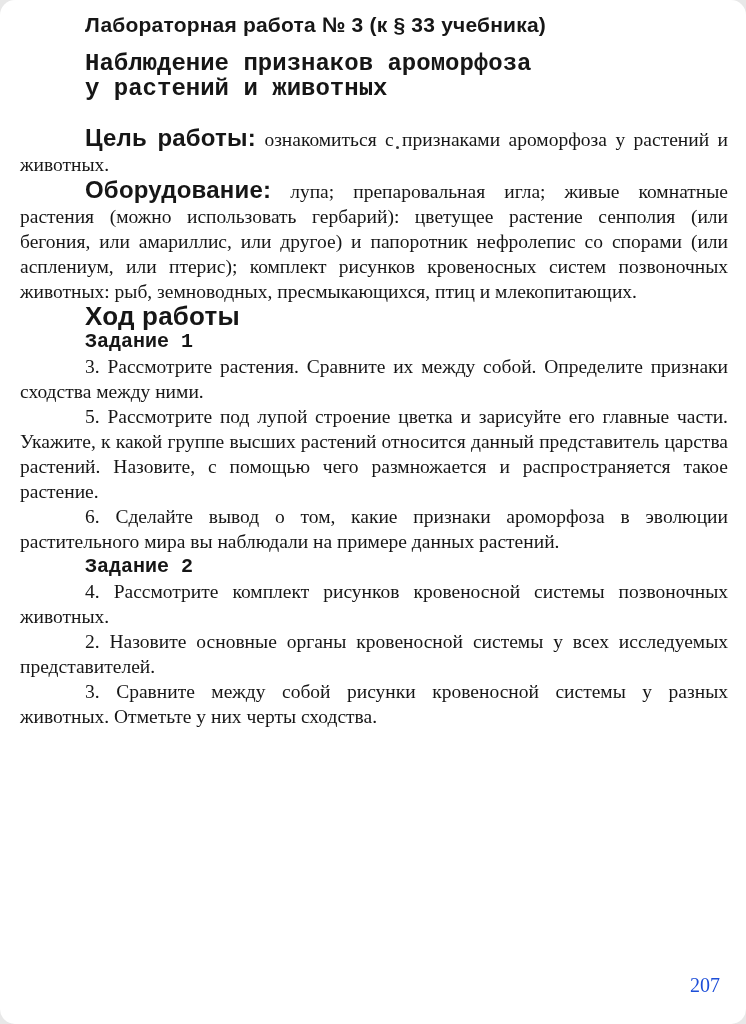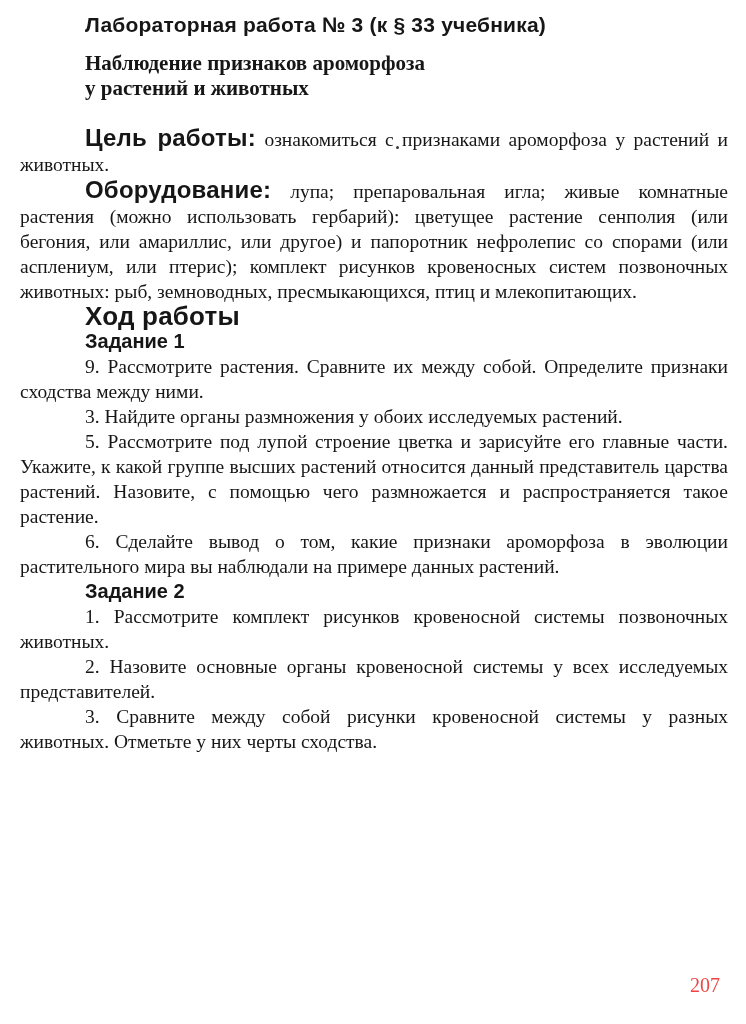--- a/index.html
+++ b/index.html
@@ -11,33 +11,34 @@
     position: relative;
     width: 746px;
     height: 1024px;
     margin: 0 auto;
     background: #ffffff;
     color: #161616;
     font-family: "Liberation Serif", serif;
     overflow: hidden;
     box-sizing: border-box;
     padding: 10px 18px 0 20px;
+    border-radius: 15px;
   }
   .title {
     font-family: "Liberation Sans", sans-serif;
     font-weight: bold;
     font-size: 21px;
     line-height: 26px;
     margin: 2px 0 0 65px;
     letter-spacing: 0.2px;
   }
   .subtitle {
-    font-family: Liberation Serif, serif;
+    font-family: Liberation Mono, monospace;
     font-weight: bold;
-    font-size: 21px;
+    font-size: 24px;
     line-height: 25px;
     margin: 13px 0 0 65px;
   }
   .para {
     font-size: 19.5px;
     line-height: 25px;
     text-align: justify;
     text-indent: 65px;
     margin: 0;
     hyphens: auto;
@@ -53,34 +54,34 @@
   .gap-top-md { margin-top: 17px; }
   .heading-sans {
     font-family: "Liberation Sans", sans-serif;
     font-weight: bold;
     font-size: 26px;
     line-height: 25px;
     margin: 0 0 0 65px;
     letter-spacing: 0.2px;
   }
   .heading-serif {
-    font-family: Liberation Sans, sans-serif;
+    font-family: Liberation Mono, monospace;
     font-weight: bold;
     font-size: 20px;
     line-height: 25px;
     margin: 0 0 0 65px;
   }
   .page-number {
     position: absolute;
     top: 974px;
     right: 26px;
     font-size: 20px;
     line-height: 22px;
     font-family: "Liberation Serif", serif;
-    color: #ef4444;
+    color: #1d4ed8;
   }
   .speck {
     position: absolute;
     top: 146px;
     left: 396px;
     width: 3px;
     height: 3px;
     border-radius: 50%;
     background: #3a3a3a;
   }
@@ -95,28 +96,27 @@
   <h2 class="subtitle"><span>Наблюдение признаков ароморфоза</span><br><span>у растений и животных</span></h2>
 
   <p class="para gap-top-lg"><span class="label-sans">Цель работы:</span> <span>ознакомиться с признаками ароморфоза у растений и животных.</span></p>
 
   <p class="para"><span class="label-sans">Оборудование:</span> <span>лупа; препаровальная игла; живые комнатные растения (можно использовать гербарий): цветущее растение сенполия (или бегония, или амариллис, или другое) и папоротник нефролепис со спорами (или асплениум, или птерис); комплект рисунков кровеносных систем позвоночных животных: рыб, земноводных, пресмыкающихся, птиц и млекопитающих.</span></p>
 
   <h3 class="heading-sans gap-top-md">Ход работы</h3>
 
   <h4 class="heading-serif">Задание 1</h4>
 
-  <p class="para">9. Рассмотрите растения. Сравните их между собой. Определите признаки сходства между ними.</p>
-  <p class="para">3. Найдите органы размножения у обоих исследуемых растений.</p>
+  <p class="para">3. Рассмотрите растения. Сравните их между собой. Определите признаки сходства между ними.</p>
   <p class="para">5. Рассмотрите под лупой строение цветка и зарисуйте его главные части. Укажите, к какой группе высших растений относится данный представитель царства растений. Назовите, с помощью чего размножается и распространяется такое растение.</p>
   <p class="para">6. Сделайте вывод о том, какие признаки ароморфоза в эволюции растительного мира вы наблюдали на примере данных растений.</p>
 
   <h4 class="heading-serif gap-top-lg">Задание 2</h4>
 
-  <p class="para">1. Рассмотрите комплект рисунков кровеносной системы позвоночных животных.</p>
+  <p class="para">4. Рассмотрите комплект рисунков кровеносной системы позвоночных животных.</p>
   <p class="para">2. Назовите основные органы кровеносной системы у всех исследуемых представителей.</p>
   <p class="para">3. Сравните между собой рисунки кровеносной системы у разных животных. Отметьте у них черты сходства.</p>
 
   <div class="speck"></div>
 
   <div class="page-number">207</div>
 
 </div>
 
 </body></html>

